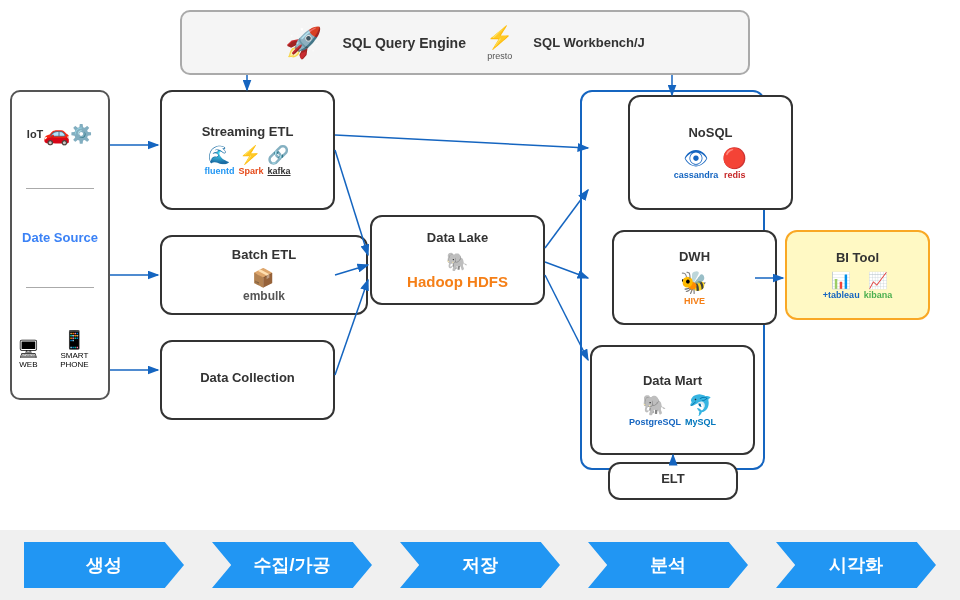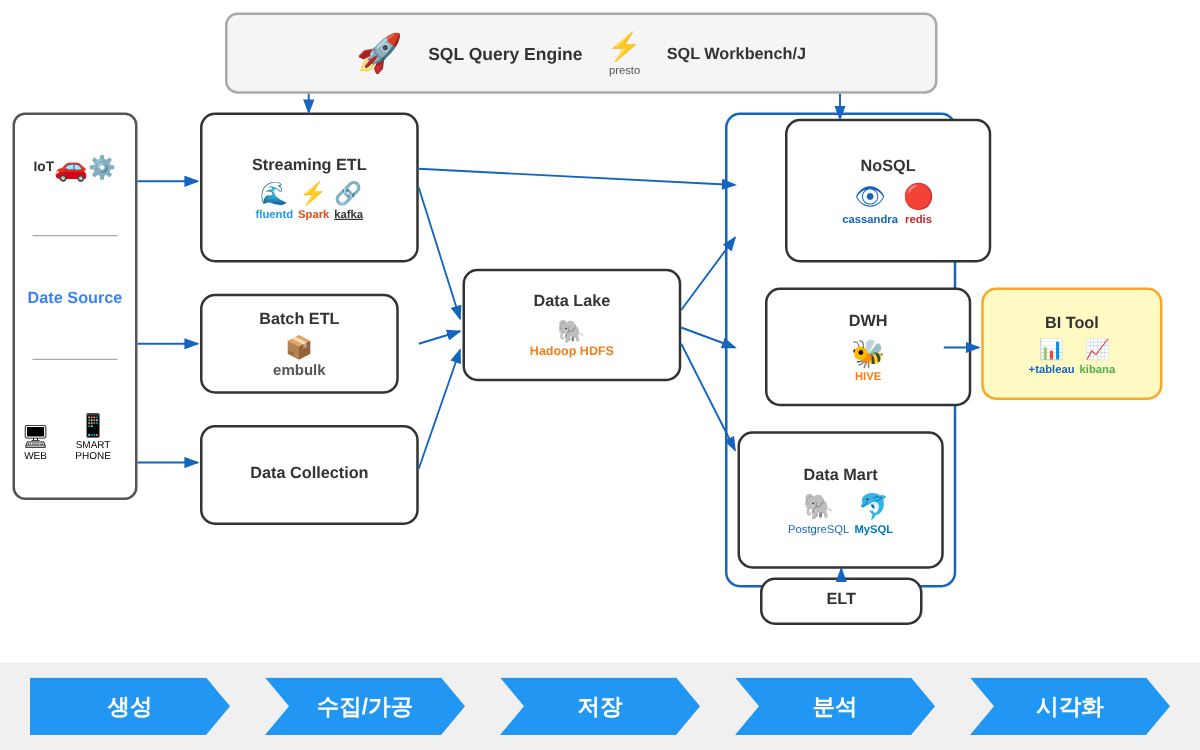--- a/index.html
+++ b/index.html
@@ -122,28 +122,28 @@
     }
 
     
     .logo-fluentd { color: #2196F3; font-weight: bold; font-size: 9px; }
     .logo-spark { color: #E64A19; font-weight: bold; font-size: 9px; }
     .logo-kafka { color: #333; font-weight: bold; font-size: 9px; text-decoration: underline; }
     .logo-embulk { color: #555; font-weight: bold; font-size: 12px; }
     .logo-cassandra { color: #1565C0; font-weight: bold; font-size: 9px; }
     .logo-redis { color: #c62828; font-weight: bold; font-size: 9px; }
     .logo-hive { color: #F57F17; font-weight: bold; font-size: 9px; }
-    .logo-postgres { color: #1565C0; font-weight: normal; font-size: 9px; }
+    .logo-postgres { color: #1565C0; font-weight: bold; font-size: 9px; }
     .logo-mysql { color: #0277BD; font-weight: bold; font-size: 9px; }
     .logo-tableau { color: #1565C0; font-weight: bold; font-size: 9px; }
     .logo-kibana { color: #4CAF50; font-weight: bold; font-size: 9px; }
     .logo-presto { color: #555; font-size: 9px; }
 
     .hadoop-text {
-      font-size: 10px;
+      font-size: 15px;
       font-weight: bold;
       color: #F57F17;
     }
 
     
     .bi-box {
       background: #FFF9C4;
       border-color: #F9A825;
     }
 
@@ -208,21 +208,21 @@
         <span style="font-size:18px;color:#E64A19;">⚡</span>
         <span class="logo-spark">Spark</span>
       </div>
       <div style="display:flex;flex-direction:column;align-items:center;">
         <span style="font-size:18px;color:#333;">🔗</span>
         <span class="logo-kafka">kafka</span>
       </div>
     </div>
   </div>
 
-  <div class="box" style="top:235px;left:160px;width:159px;height:80px;">
+  <div class="box" style="top:235px;left:160px;width:208px;height:80px;">
     <span class="box-title">Batch ETL</span>
     <div class="box-icons">
       <div style="display:flex;flex-direction:column;align-items:center;">
         <span style="font-size:18px;">📦</span>
         <span class="logo-embulk">embulk</span>
       </div>
     </div>
   </div>
 
   <div class="box" style="top:340px;left:160px;width:175px;height:80px;">

